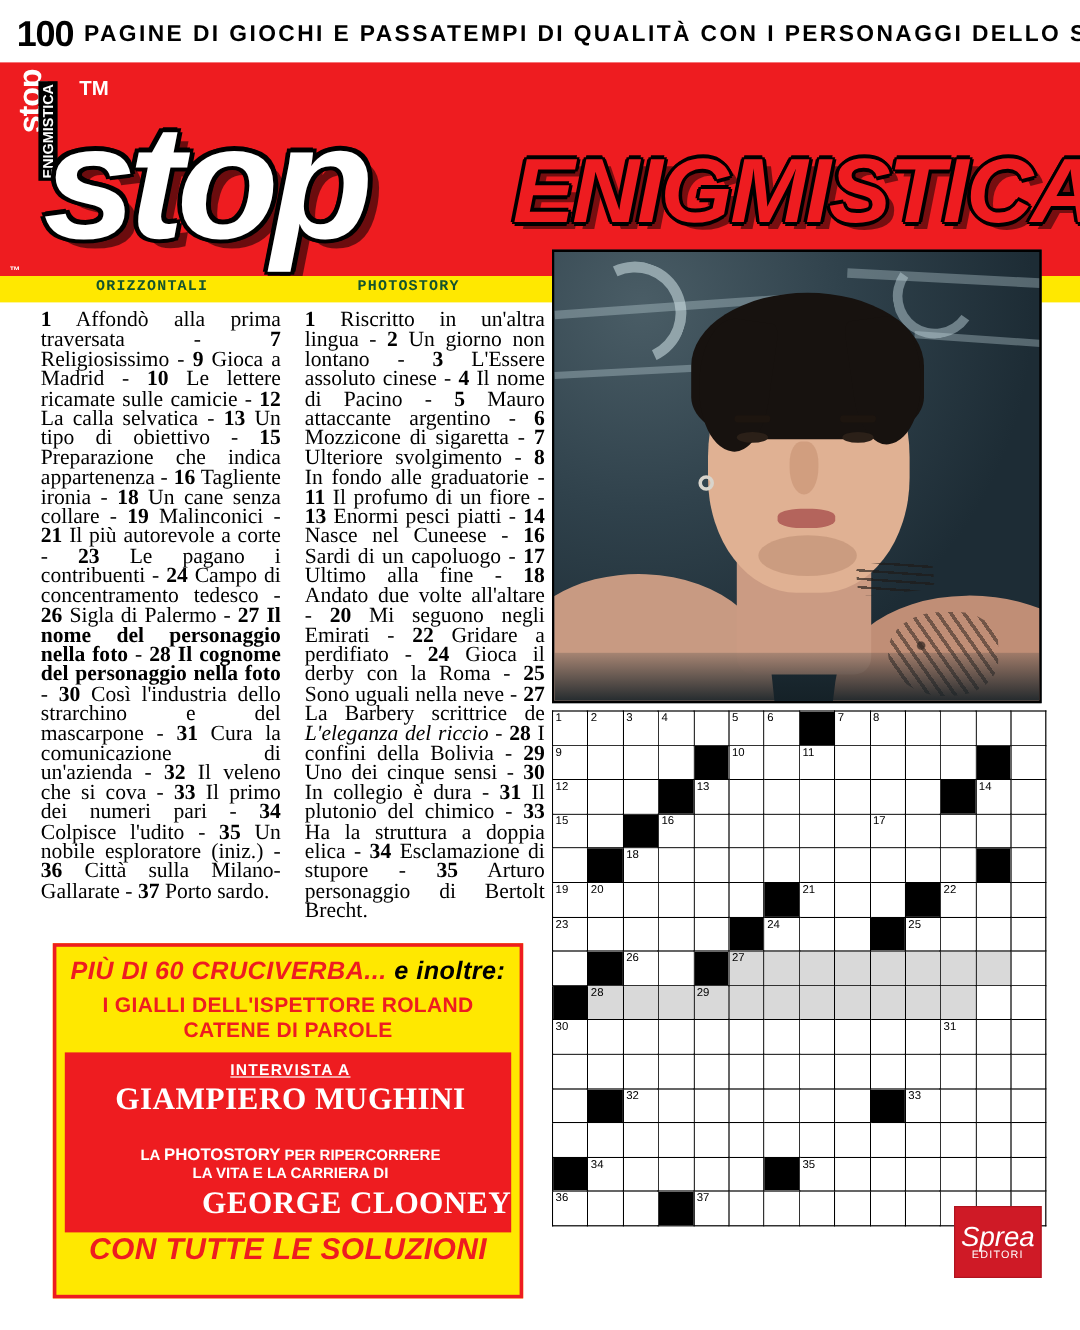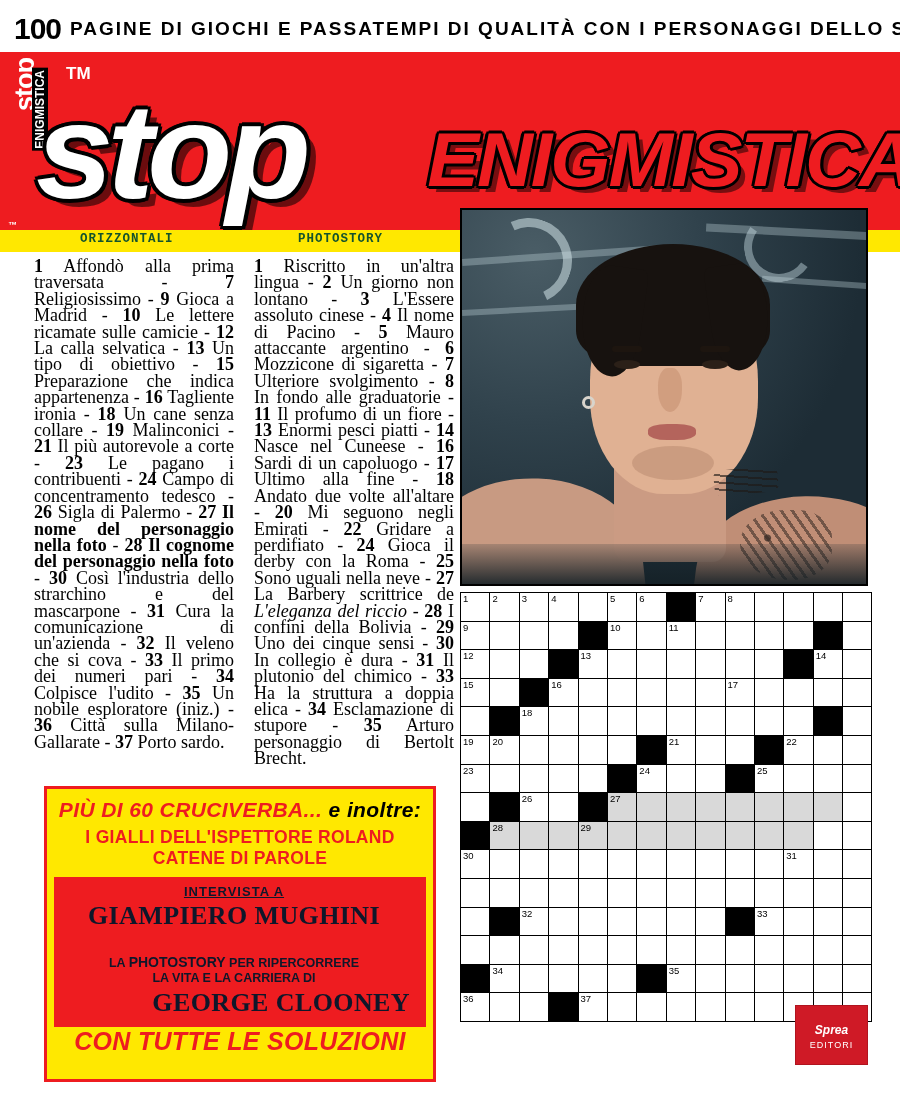--- a/index.html
+++ b/index.html
@@ -257,41 +257,41 @@
   }
 
   
   .sprea{
     position:absolute; left:795px; top:1005px; width:73px; height:60px;
     background:#cf1a26; color:#fff;
     font-family:"Liberation Sans", sans-serif;
     display:flex; flex-direction:column; align-items:center; justify-content:center;
     border:1px solid #b0141f;
   }
-  .sprea .s1{ font-size:12px; font-weight:bold; font-style:italic; line-height:19px; }
+  .sprea .s1{ font-size:23px; font-weight:normal; font-style:italic; line-height:19px; }
   .sprea .s2{ font-size:9px; letter-spacing:1px; }
 
   
   .promo{
     position:absolute; left:44px; top:786px; width:392px; height:296px;
     background:#ffe800; border:3px solid #ee1c20;
     font-family:"Liberation Sans", sans-serif;
     text-align:center;
   }
   .promo .p-line1{
     margin-top:9px; font-size:21px; font-weight:bold; font-style:italic;
     color:#ee1c20; letter-spacing:.4px;
   }
   .promo .p-line1 .blk{ color:#000; font-style:italic; }
   .promo .p-sub{
     margin-top:5px; font-size:17.5px; font-weight:bold; color:#ee1c20;
     line-height:21px; letter-spacing:.3px;
   }
   .promo .redbox{
-    margin:8px 7px 0 7px; background:#ee1c20; color:#0f172a; padding:7px 16px 9px 4px;
+    margin:8px 7px 0 7px; background:#ee1c20; color:#ffffff; padding:7px 0 9px 4px;
   }
   .promo .redbox .r1{ font-size:13px; font-weight:bold; text-decoration:underline; letter-spacing:1px; }
   .promo .redbox .r2{
     font-family:"Liberation Serif", serif;
     font-size:26px; font-weight:bold; margin-top:2px; letter-spacing:.4px;
   }
   .promo .redbox .r3{ font-size:12.5px; font-weight:bold; margin-top:24px; line-height:15px; }
   .promo .redbox .r3 .ph{ font-size:14px; }
   .promo .redbox .r4{
     font-family:"Liberation Serif", serif;

